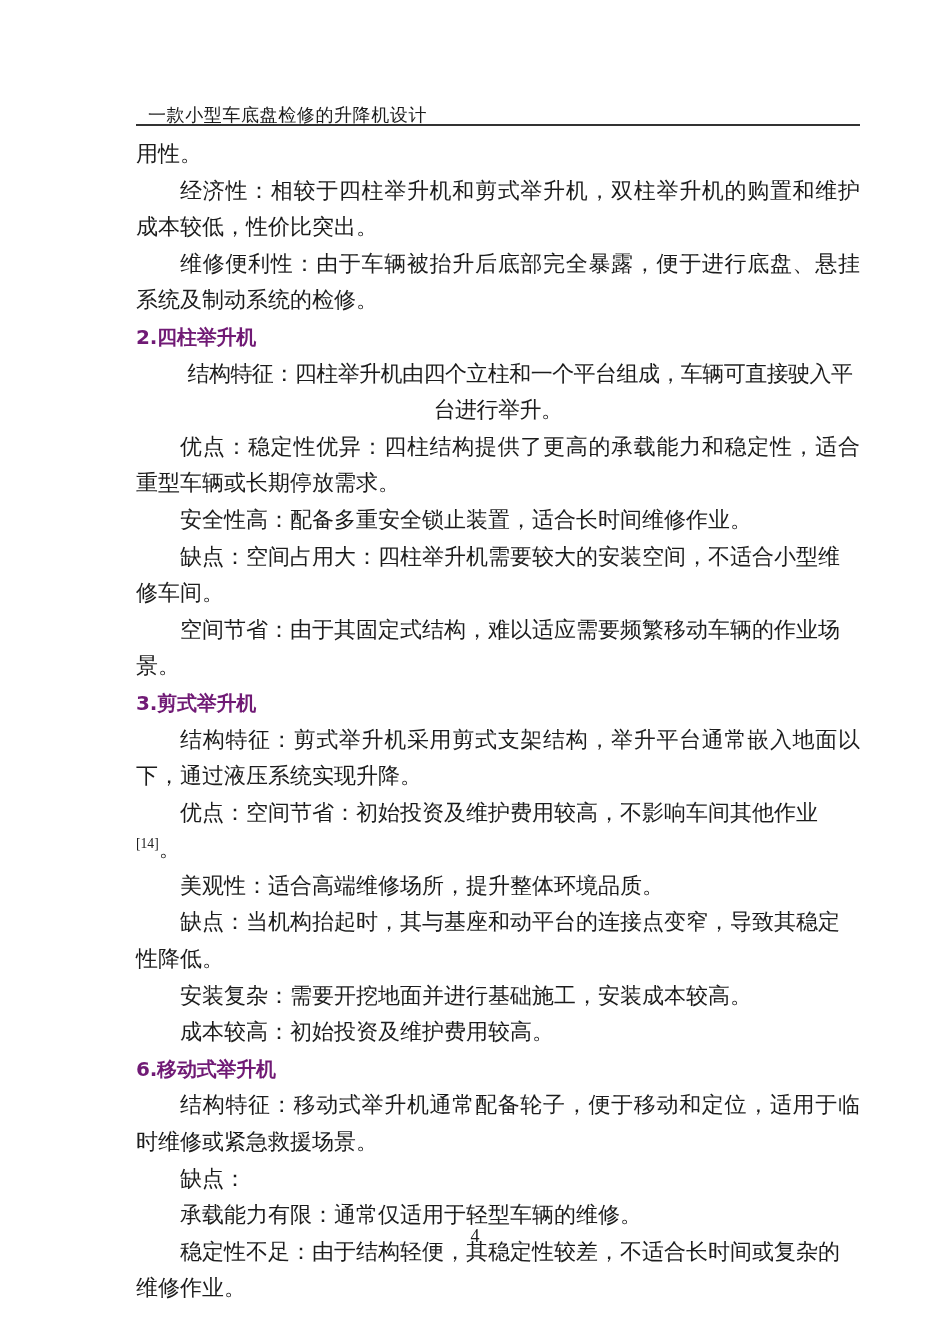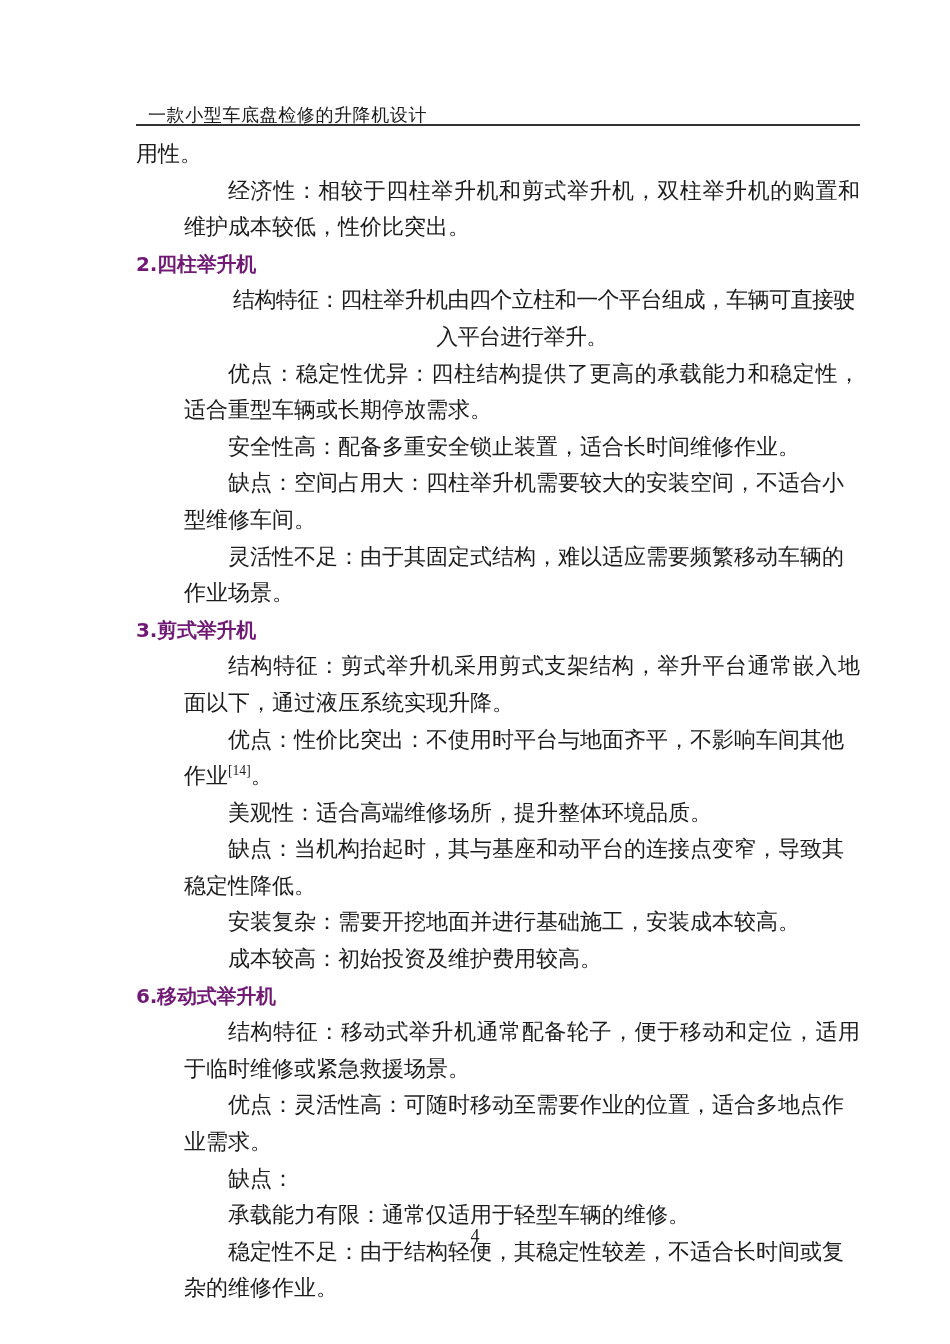--- a/index.html
+++ b/index.html
@@ -60,21 +60,20 @@
     text-align: justify;
     text-justify: inter-character;
     letter-spacing: 0px;
     margin: 0;
     color: #1c1c1c;
   }
 
   
   .para.indent {
     text-indent: 44px;
-    margin-left: 48px;
   }
 
   
   .para.noj {
     text-align: left;
   }
 
   
   .para.tight {
     letter-spacing: -0.55px;
@@ -121,36 +120,36 @@
 <div class="page">
 
   <div class="header">
     <div class="header-title">一款小型车底盘检修的升降机设计</div>
   </div>
   <div class="header-rule"></div>
 
   <div class="body" id="body-column">
       <p class="para noj">用性。</p>
       <p class="para indent">经济性：相较于四柱举升机和剪式举升机，双柱举升机的购置和维护成本较低，性价比突出。</p>
+      <p class="para indent">维修便利性：由于车辆被抬升后底部完全暴露，便于进行底盘、悬挂系统及制动系统的检修。</p>
       <div class="heading">2.四柱举升机</div>
       <p class="para indent tight">结构特征：四柱举升机由四个立柱和一个平台组成，车辆可直接驶入平台进行举升。</p>
       <p class="para indent">优点：稳定性优异：四柱结构提供了更高的承载能力和稳定性，适合重型车辆或长期停放需求。</p>
       <p class="para indent noj">安全性高：配备多重安全锁止装置，适合长时间维修作业。</p>
       <p class="para indent noj">缺点：空间占用大：四柱举升机需要较大的安装空间，不适合小型维修车间。</p>
-      <p class="para indent noj">灵活性不足：由于其固定式结构，难以适应需要频繁移动车辆的作业场景。</p>
+      <p class="para indent noj">空间节省：由于其固定式结构，难以适应需要频繁移动车辆的作业场景。</p>
       <div class="heading">3.剪式举升机</div>
       <p class="para indent">结构特征：剪式举升机采用剪式支架结构，举升平台通常嵌入地面以下，通过液压系统实现升降。</p>
-      <p class="para indent noj"><span>优点：性价比突出：不使用时平台与地面齐平，不影响车间其他作业</span><sup class="cite">[14]</sup><span>。</span></p>
+      <p class="para indent noj"><span>优点：空间节省：初始投资及维护费用较高，不影响车间其他作业</span><sup class="cite">[14]</sup><span>。</span></p>
       <p class="para indent noj">美观性：适合高端维修场所，提升整体环境品质。</p>
       <p class="para indent noj">缺点：当机构抬起时，其与基座和动平台的连接点变窄，导致其稳定性降低。</p>
       <p class="para indent noj">安装复杂：需要开挖地面并进行基础施工，安装成本较高。</p>
       <p class="para indent noj">成本较高：初始投资及维护费用较高。</p>
       <div class="heading">6.移动式举升机</div>
       <p class="para indent">结构特征：移动式举升机通常配备轮子，便于移动和定位，适用于临时维修或紧急救援场景。</p>
-      <p class="para indent noj">优点：灵活性高：可随时移动至需要作业的位置，适合多地点作业需求。</p>
       <p class="para indent noj">缺点：</p>
       <p class="para indent noj">承载能力有限：通常仅适用于轻型车辆的维修。</p>
       <p class="para indent noj">稳定性不足：由于结构轻便，其稳定性较差，不适合长时间或复杂的维修作业。</p>
     </div>
 
   <div class="footer">
     <div class="page-number">4</div>
   </div>
 
 </div>

